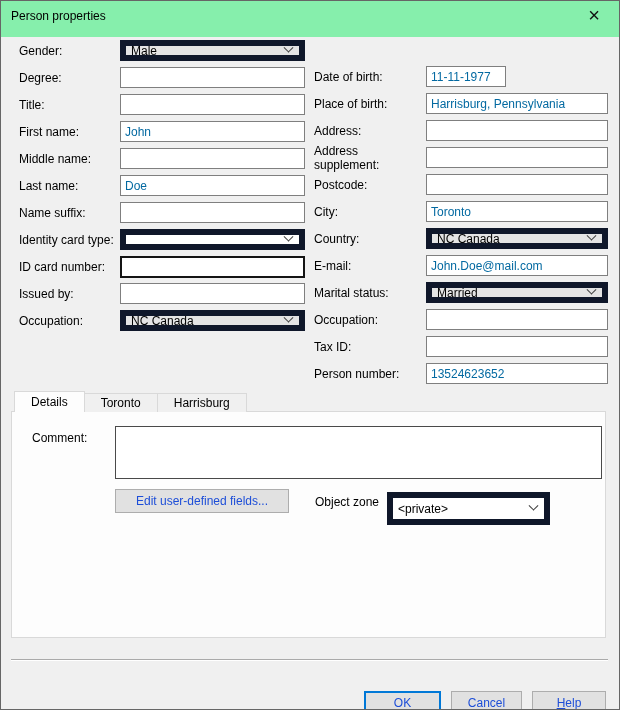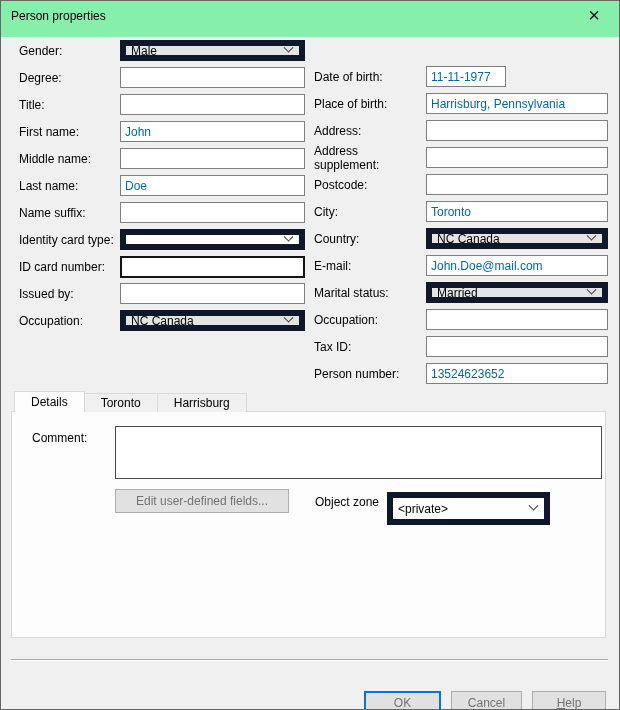--- a/index.html
+++ b/index.html
@@ -63,21 +63,21 @@
     background:#fdfdfd; border:1px solid #d9d9d9; z-index:1;
   }
   .comment-label { position:absolute; left:20px; top:19px; }
   .comment-box {
     position:absolute; left:103px; top:14px; width:487px; height:53px;
     border:1px solid #4a4a4a; background:#fff; resize:none; outline:none;
     font-family:"Liberation Sans", sans-serif; font-size:12px; padding:2px 4px;
   }
   .btn {
     background:#e1e1e1; border:1px solid #adadad;
-    font-family:"Liberation Sans", sans-serif; font-size:12px; color:#737373;
+    font-family:"Liberation Sans", sans-serif; font-size:12px; color:#1d4ed8;
     display:flex; align-items:center; justify-content:center; cursor:default;
   }
   .edit-fields-btn { position:absolute; left:103px; top:77px; width:174px; height:24px; }
   .objzone-label { position:absolute; left:303px; top:83px; }
   .objzone-combo { position:absolute; left:375px; top:80px; width:163px; height:33px; }
   
   .separator { position:absolute; left:10px; top:658px; width:597px; height:1px; background:#aaa; }
   .separator::after { content:""; position:absolute; left:0; top:1px; width:100%; height:1px; background:#fff; }
   .footer-btn { position:absolute; top:690px; height:23px; }
   .btn-ok { left:363px; width:77px; border:2px solid #0078d7; }

